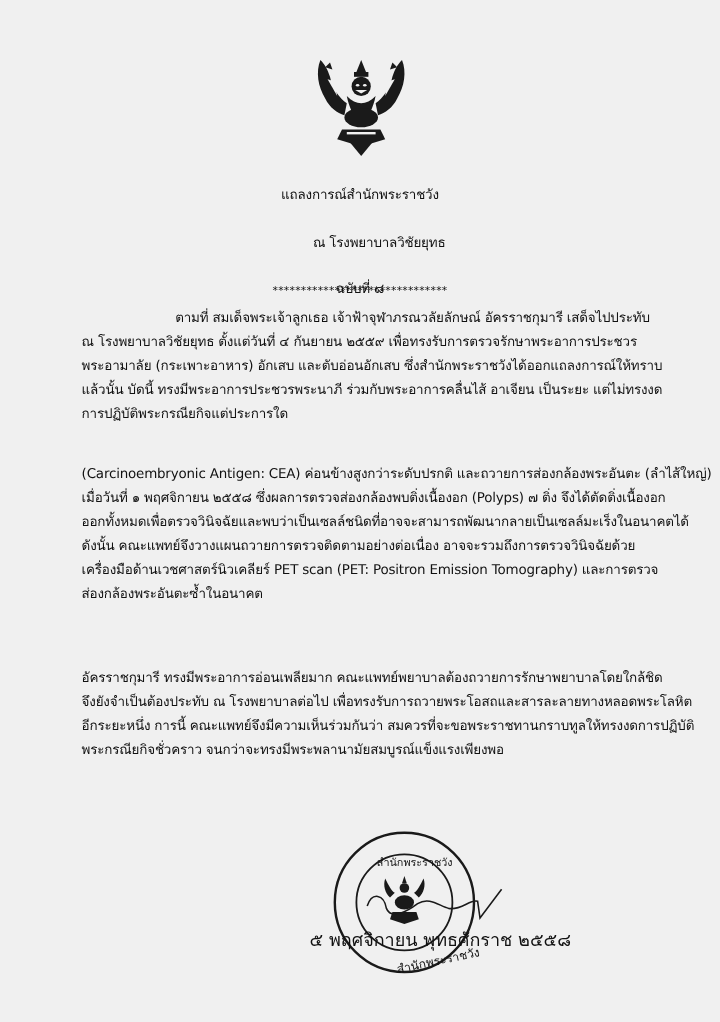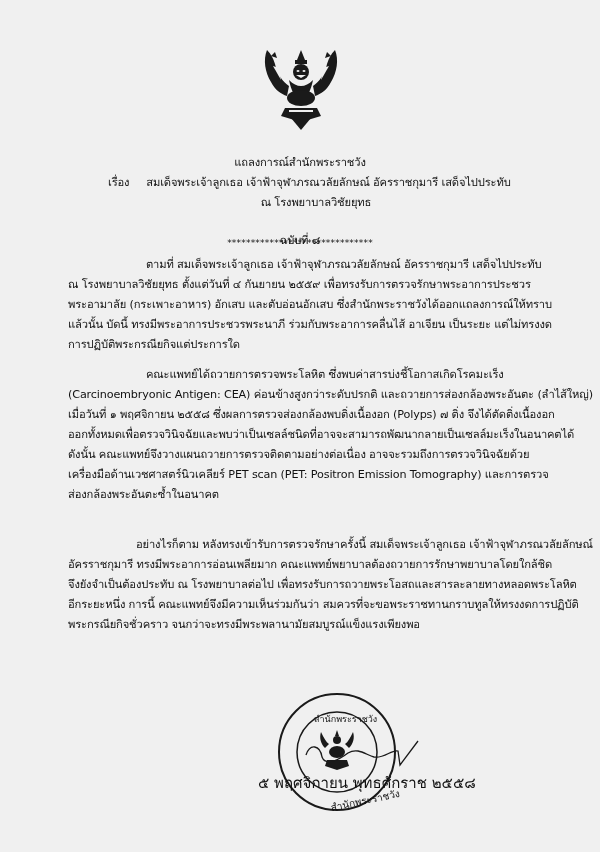--- a/index.html
+++ b/index.html
@@ -54,45 +54,38 @@
       <ellipse cx="43" cy="25" rx="1.5" ry="1"></ellipse>
       <path d="M35 29 L45 29 L40 32 Z"></path>
       <path d="M12 20 L20 34 L18 22 Z"></path>
       <path d="M68 20 L60 34 L62 22 Z"></path>
       <rect x="28" y="64" width="24" height="2"></rect>
     </g>
   </svg>
 
   <div class="line center" style="top:156px;">แถลงการณ์สำนักพระราชวัง</div>
 
-  <div class="line" style="top:176px; left:108px;">
-    <span>เรื่อง</span>
-    <span style="display:inline-block; width:10px;"></span>
-    <span>สมเด็จพระเจ้าลูกเธอ เจ้าฟ้าจุฬาภรณวลัยลักษณ์ อัครราชกุมารี เสด็จไปประทับ</span>
-  </div>
 
   <div class="line center" style="top:196px; padding-left:16px;">ณ โรงพยาบาลวิชัยยุทธ</div>
   <div class="line center" style="top:234px;">ฉบับที่ ๘</div>
   <div class="line center stars" style="top:236px;">*******************************</div>
 
   <div class="line" style="top:258px; left:146px;">ตามที่ สมเด็จพระเจ้าลูกเธอ เจ้าฟ้าจุฬาภรณวลัยลักษณ์  อัครราชกุมารี เสด็จไปประทับ</div>
   <div class="line" style="top:278px; left:68px;">ณ  โรงพยาบาลวิชัยยุทธ  ตั้งแต่วันที่ ๔ กันยายน ๒๕๕๙   เพื่อทรงรับการตรวจรักษาพระอาการประชวร</div>
   <div class="line" style="top:298px; left:68px;">พระอามาลัย (กระเพาะอาหาร) อักเสบ  และตับอ่อนอักเสบ  ซึ่งสำนักพระราชวังได้ออกแถลงการณ์ให้ทราบ</div>
   <div class="line" style="top:318px; left:68px;">แล้วนั้น  บัดนี้  ทรงมีพระอาการประชวรพระนาภี  ร่วมกับพระอาการคลื่นไส้  อาเจียน เป็นระยะ  แต่ไม่ทรงงด</div>
   <div class="line" style="top:338px; left:68px;">การปฏิบัติพระกรณียกิจแต่ประการใด</div>
 
-  <div class="line" style="top:368px; left:146px;">คณะแพทย์ได้ถวายการตรวจพระโลหิต  ซึ่งพบค่าสารบ่งชี้โอกาสเกิดโรคมะเร็ง</div>
   <div class="line" style="top:388px; left:68px;">(Carcinoembryonic Antigen: CEA) ค่อนข้างสูงกว่าระดับปรกติ และถวายการส่องกล้องพระอันตะ (ลำไส้ใหญ่)</div>
   <div class="line" style="top:408px; left:68px;">เมื่อวันที่ ๑ พฤศจิกายน ๒๕๕๘  ซึ่งผลการตรวจส่องกล้องพบติ่งเนื้องอก (Polyps) ๗ ติ่ง   จึงได้ตัดติ่งเนื้องอก</div>
   <div class="line" style="top:428px; left:68px;">ออกทั้งหมดเพื่อตรวจวินิจฉัยและพบว่าเป็นเซลล์ชนิดที่อาจจะสามารถพัฒนากลายเป็นเซลล์มะเร็งในอนาคตได้</div>
   <div class="line" style="top:448px; left:68px;">ดังนั้น   คณะแพทย์จึงวางแผนถวายการตรวจติดตามอย่างต่อเนื่อง   อาจจะรวมถึงการตรวจวินิจฉัยด้วย</div>
   <div class="line" style="top:468px; left:68px;">เครื่องมือด้านเวชศาสตร์นิวเคลียร์  PET scan   (PET: Positron Emission Tomography)    และการตรวจ</div>
   <div class="line" style="top:488px; left:68px;">ส่องกล้องพระอันตะซ้ำในอนาคต</div>
 
-  <div class="line" style="top:538px; left:136px;">อย่างไรก็ตาม หลังทรงเข้ารับการตรวจรักษาครั้งนี้ สมเด็จพระเจ้าลูกเธอ เจ้าฟ้าจุฬาภรณวลัยลักษณ์</div>
   <div class="line" style="top:558px; left:68px;">อัครราชกุมารี   ทรงมีพระอาการอ่อนเพลียมาก   คณะแพทย์พยาบาลต้องถวายการรักษาพยาบาลโดยใกล้ชิด</div>
   <div class="line" style="top:578px; left:68px;">จึงยังจำเป็นต้องประทับ ณ โรงพยาบาลต่อไป  เพื่อทรงรับการถวายพระโอสถและสารละลายทางหลอดพระโลหิต</div>
   <div class="line" style="top:598px; left:68px;">อีกระยะหนึ่ง การนี้ คณะแพทย์จึงมีความเห็นร่วมกันว่า สมควรที่จะขอพระราชทานกราบทูลให้ทรงงดการปฏิบัติ</div>
   <div class="line" style="top:618px; left:68px;">พระกรณียกิจชั่วคราว  จนกว่าจะทรงมีพระพลานามัยสมบูรณ์แข็งแรงเพียงพอ</div>
 
 
   <svg class="seal" viewBox="0 0 125 125">
     <circle cx="62" cy="62" r="58" fill="none" stroke="#1a1a1a" stroke-width="2"></circle>
     <circle cx="62" cy="62" r="40" fill="none" stroke="#1a1a1a" stroke-width="1.5"></circle>
     <g fill="#1a1a1a" transform="translate(44,40)">

